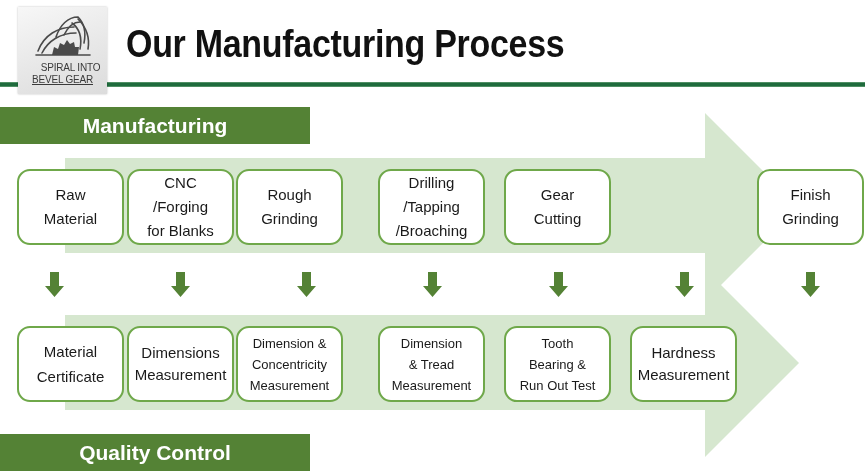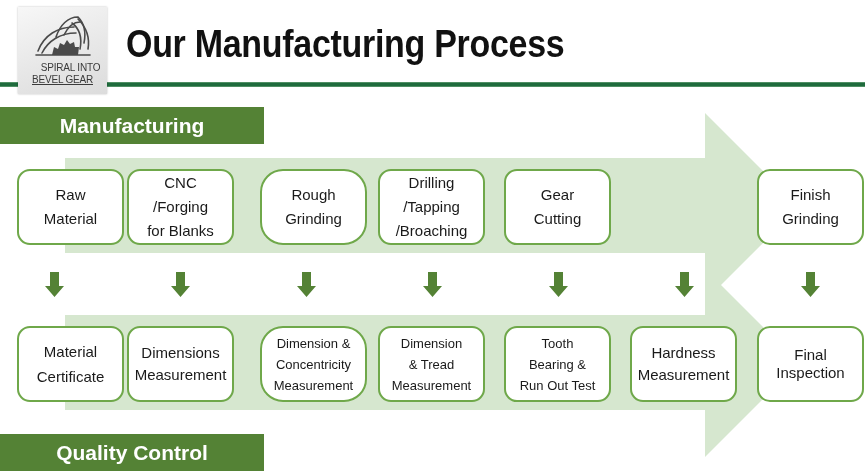--- a/index.html
+++ b/index.html
@@ -19,42 +19,42 @@
 
   .title { position: absolute; left: 126px; top: 22px; font-size: 34px; font-weight: bold;
     color: #111111; white-space: nowrap; transform: scaleY(1.12); transform-origin: left top;
     letter-spacing: -0.3px; }
 
   .rule { position: absolute; left: 0; top: 82px; width: 865px; height: 5px;
     background: #1f6b3d; border-top: 1px solid #4f8f64; border-bottom: 1px solid #4f8f64;
     box-sizing: border-box; z-index: 1; }
 
   
-  .section-bar { position: absolute; left: 0; width: 264px; height: 37px; background: #548235;
+  .section-bar { position: absolute; left: 0; width: 310px; height: 37px; background: #548235;
     color: #ffffff; font-weight: bold; font-size: 21px; text-align: center; line-height: 37px; z-index: 2; }
   .bar-mfg { top: 107px; }
   .bar-qc { top: 425px; margin-top: 9px; }
 
   
   .flow-arrow { position: absolute; left: 0; top: 0; width: 865px; height: 473px; z-index: 0; }
 
   
   .box { position: absolute; width: 107px; background: #ffffff; border: 2px solid #6fa84a;
     border-radius: 13px; box-sizing: border-box; display: flex; flex-direction: column;
     align-items: center; justify-content: center; text-align: center; color: #1a1a1a; z-index: 2; }
   .row-top { top: 169px; height: 76px; }
   .row-bot { top: 326px; height: 76px; }
   .box span { display: block; white-space: nowrap; }
   .f15 { font-size: 15px; line-height: 24px; }
   .f13 { font-size: 15px; line-height: 22px; }
   .f13b { font-size: 13px; line-height: 21px; }
   .f15t { font-size: 15px; line-height: 18px; }
   .f15w { font-size: 15px; line-height: 25px; }
 
-  .c0 { left: 17px; } .c1 { left: 127px; } .c2 { left: 260px; border-radius: 23px; } .c3 { left: 378px; }
+  .c0 { left: 17px; } .c1 { left: 127px; } .c2 { left: 236px; } .c3 { left: 378px; }
   .c4 { left: 504px; } .c5 { left: 630px; } .c6 { left: 757px; }
 
   
   .down { position: absolute; top: 272px; width: 21px; height: 26px; z-index: 2; }
   .d0 { left: 44px; } .d1 { left: 170px; } .d2 { left: 296px; } .d3 { left: 422px; }
   .d4 { left: 548px; } .d5 { left: 674px; } .d6 { left: 800px; }
 </style>
 </head>
 <body>
 
@@ -156,18 +156,14 @@
   </div>
   <div class="box row-bot c4 f13b">
     <span>Tooth</span>
     <span>Bearing &amp;</span>
     <span>Run Out Test</span>
   </div>
   <div class="box row-bot c5 f13">
     <span>Hardness</span>
     <span>Measurement</span>
   </div>
-  <div class="box row-bot c6 f15t">
-    <span>Final</span>
-    <span>Inspection</span>
-  </div>
 
 </div>
 
 </body></html>

